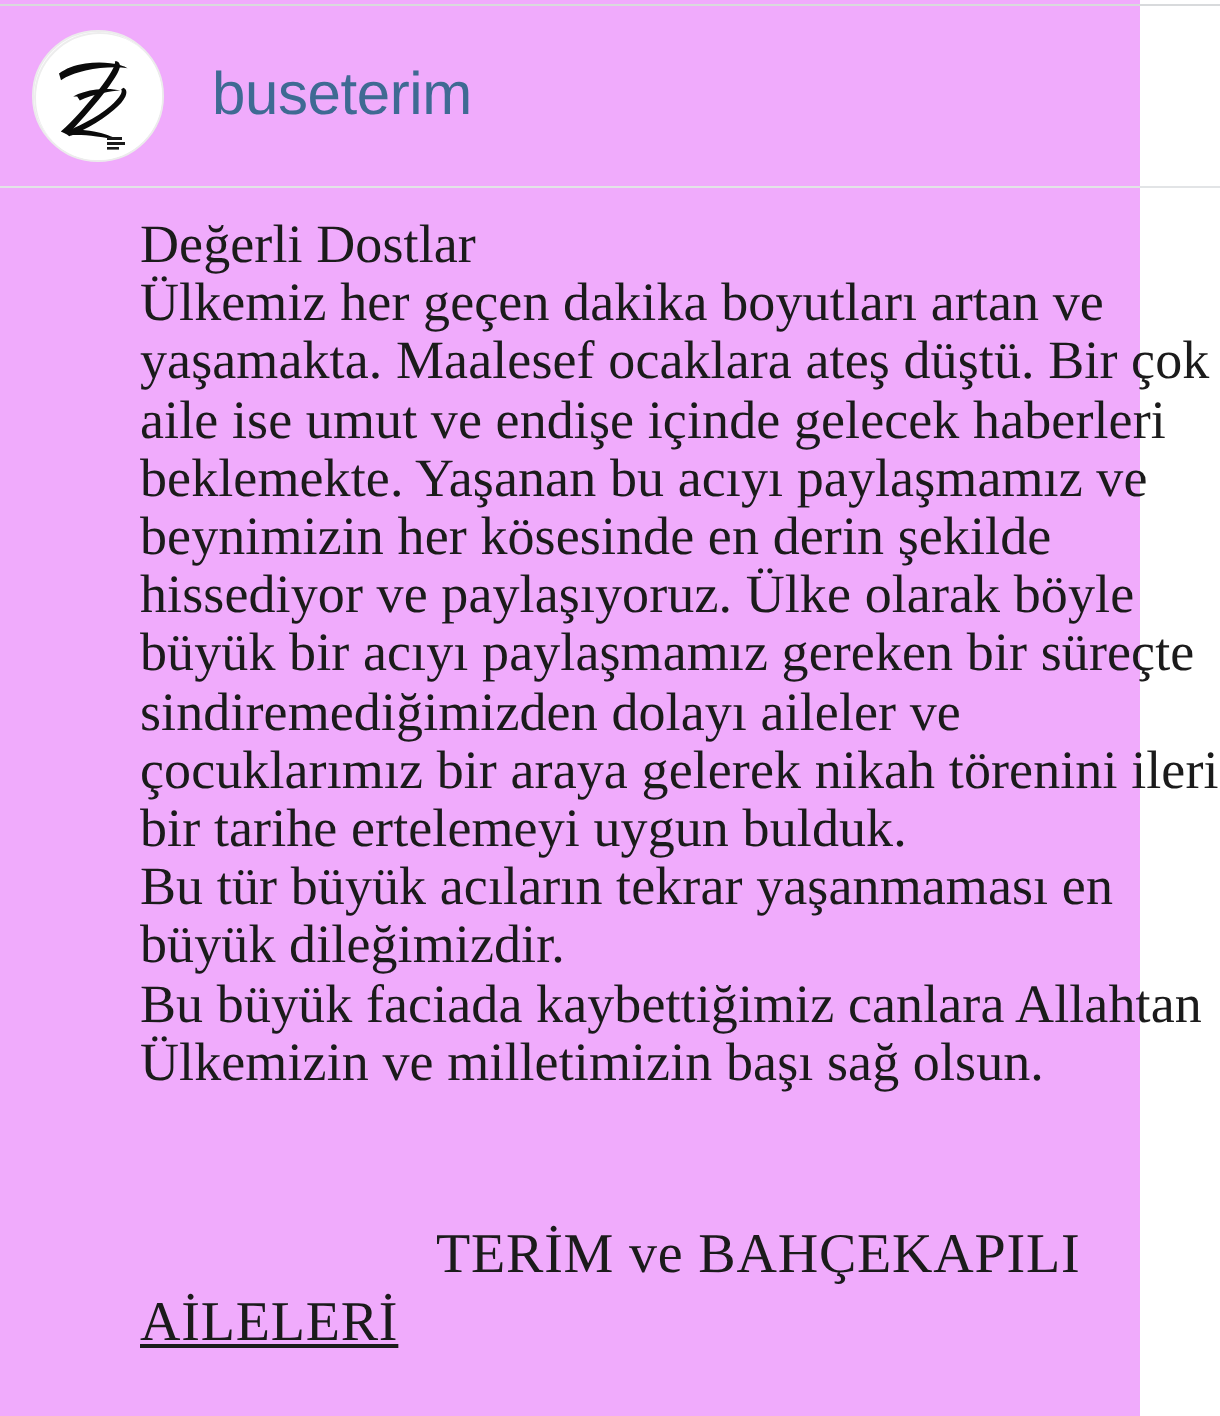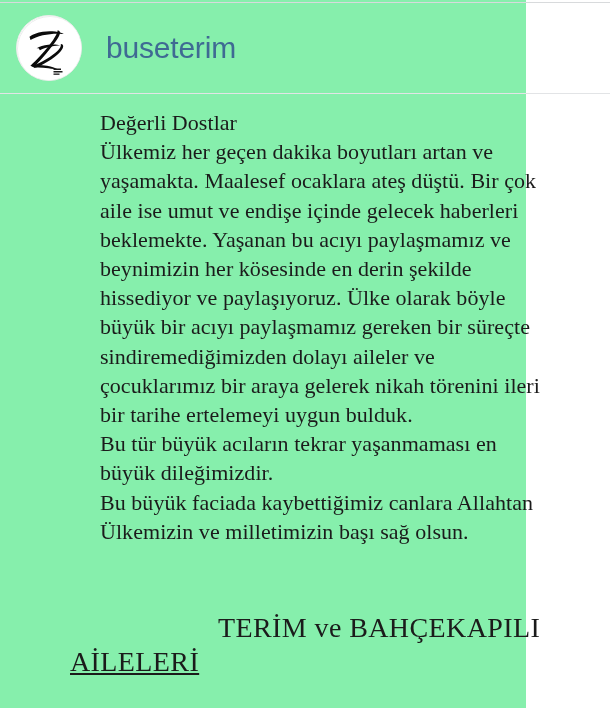--- a/index.html
+++ b/index.html
@@ -10,23 +10,23 @@
   body {
     width: 610px;
     height: 708px;
     overflow: hidden;
     font-family: "Liberation Serif", "DejaVu Serif", serif;
     -webkit-font-smoothing: antialiased;
   }
 
   .screen {
     position: relative;
-    width: 526px;
+    width: 570px;
     height: 708px;
-    background: #86efac;
+    background: #f0abfc;
     box-sizing: border-box;
   }
 
   
   .top-rule {
     position: absolute;
     left: 0;
     top: 2px;
     width: 610px;
     height: 1px;
@@ -90,26 +90,25 @@
   
   .letter {
     position: absolute;
     left: 70px;
     top: 108px;
     width: 530px;
   }
 
   .line {
     font-family: "Liberation Serif", "DejaVu Serif", serif;
-    font-size: 22px;
+    font-size: 27px;
     line-height: 29.2px;
     color: #1b1b1b;
     white-space: pre;
     letter-spacing: 0.05px;
-    margin-left: 30px;
   }
 
   
   .signature {
     position: absolute;
     left: 70px;
     top: 612px;
     width: 530px;
   }
   .sig-line {

